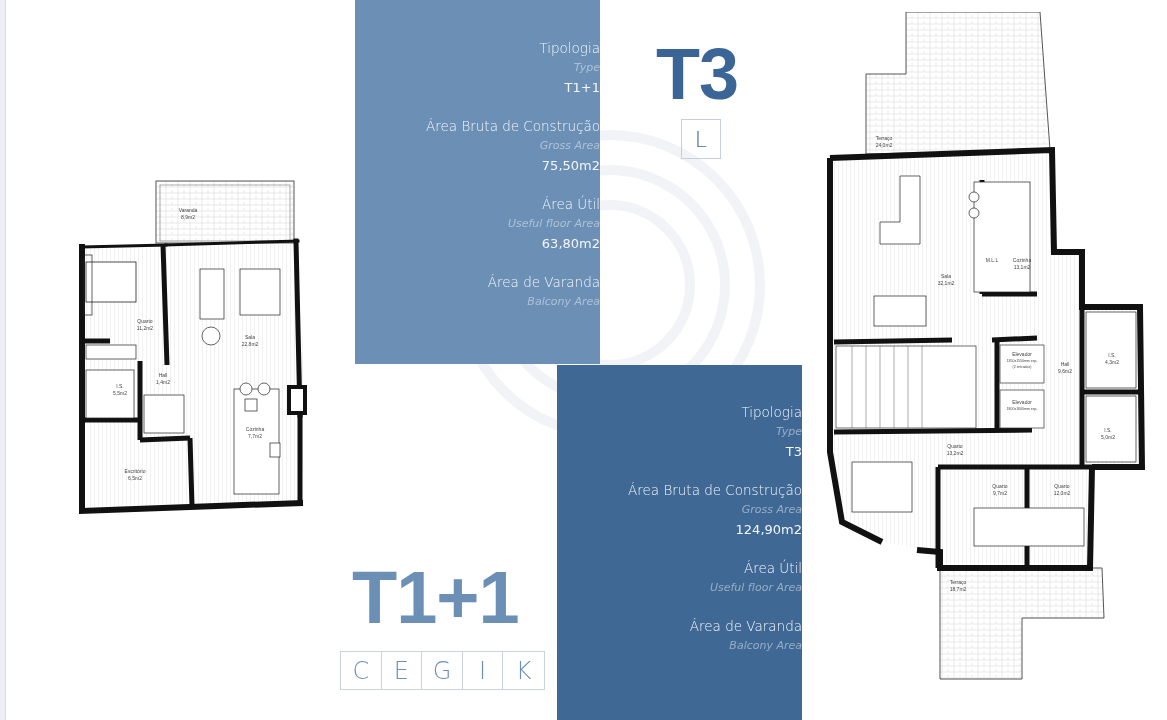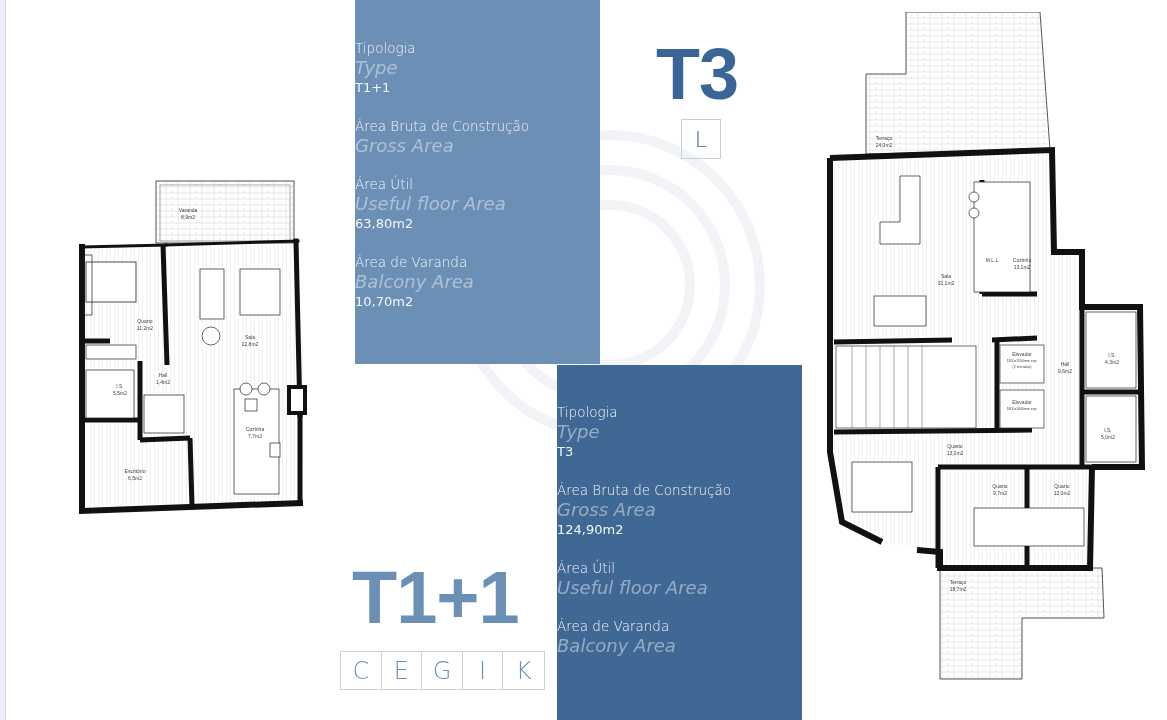--- a/index.html
+++ b/index.html
@@ -1,25 +1,25 @@
 <!DOCTYPE html>
 <html><head>
 <meta charset="utf-8">
 <style>
   *{margin:0;padding:0;box-sizing:border-box;}
   html,body{width:1167px;height:720px;overflow:hidden;background:#fff;}
   body{position:relative;font-family:"Liberation Sans",sans-serif;}
   .left-edge{position:absolute;left:0;top:0;width:6px;height:720px;background:#eeeef6;border-right:1px solid #d8d8de;}
   .watermark{position:absolute;left:445px;top:120px;width:330px;height:330px;pointer-events:none;}
-  .panel{position:absolute;color:#fff;text-align:left;font-family:"DejaVu Sans",sans-serif;}
+  .panel{position:absolute;color:#fff;text-align:right;font-family:"DejaVu Sans",sans-serif;}
   .panel.t11{left:355px;top:0;width:245px;height:364px;background:#6b8fb5;padding-top:38px;}
   .panel.t3{left:557px;top:365px;width:245px;height:355px;background:#3f6894;padding-top:37px;}
   .grp{margin-bottom:18px;}
   .lbl{font-size:13.5px;line-height:20px;color:#f2f5f9;font-weight:300;}
-  .sub{font-size:18px;line-height:20px;font-style:italic;color:rgba(255,255,255,0.45);}
+  .sub{font-size:11px;line-height:20px;font-style:italic;color:rgba(255,255,255,0.45);}
   .val{font-size:13px;line-height:20px;color:#f4f6fa;}
   .big-title{position:absolute;font-family:"Liberation Sans",sans-serif;font-weight:bold;letter-spacing:-1px;}
   .t3-title{left:656px;top:34px;font-size:72px;color:#3a6596;line-height:80px;}
   .t11-title{left:352px;top:558px;font-size:74px;color:#6b8fb5;line-height:80px;}
   .box-l{position:absolute;left:681px;top:119px;width:40px;height:40px;border:1px solid #c6d0dc;color:#3f6894;font-size:22px;display:flex;align-items:center;justify-content:center;font-family:"DejaVu Sans",sans-serif;font-weight:300;}
   .letters{position:absolute;left:340px;top:651px;height:39px;display:flex;border:1px solid #c9d3df;}
   .letters div{width:40.6px;height:37px;border-right:1px solid #c9d3df;display:flex;align-items:center;justify-content:center;color:#6b8fb5;font-size:24px;font-family:"DejaVu Sans",sans-serif;font-weight:300;}
   .letters div:last-child{border-right:none;}
   svg.plan{position:absolute;}
   .rl{font-family:"Liberation Sans",sans-serif;font-size:5px;fill:#444;text-anchor:middle;}
@@ -39,30 +39,30 @@
 
 <div class="panel t11">
   <div class="grp">
     <div class="lbl">Tipologia</div>
     <div class="sub">Type</div>
     <div class="val">T1+1</div>
   </div>
   <div class="grp">
     <div class="lbl">Área Bruta de Construção</div>
     <div class="sub">Gross Area</div>
+    <div class="val">75,50m2</div>
   </div>
   <div class="grp">
     <div class="lbl">Área Útil</div>
     <div class="sub">Useful floor Area</div>
     <div class="val">63,80m2</div>
   </div>
   <div class="grp">
     <div class="lbl">Área de Varanda</div>
     <div class="sub">Balcony Area</div>
-    <div class="val">10,70m2</div>
   </div>
 </div>
 
 <div class="panel t3">
   <div class="grp">
     <div class="lbl">Tipologia</div>
     <div class="sub">Type</div>
     <div class="val">T3</div>
   </div>
   <div class="grp">

